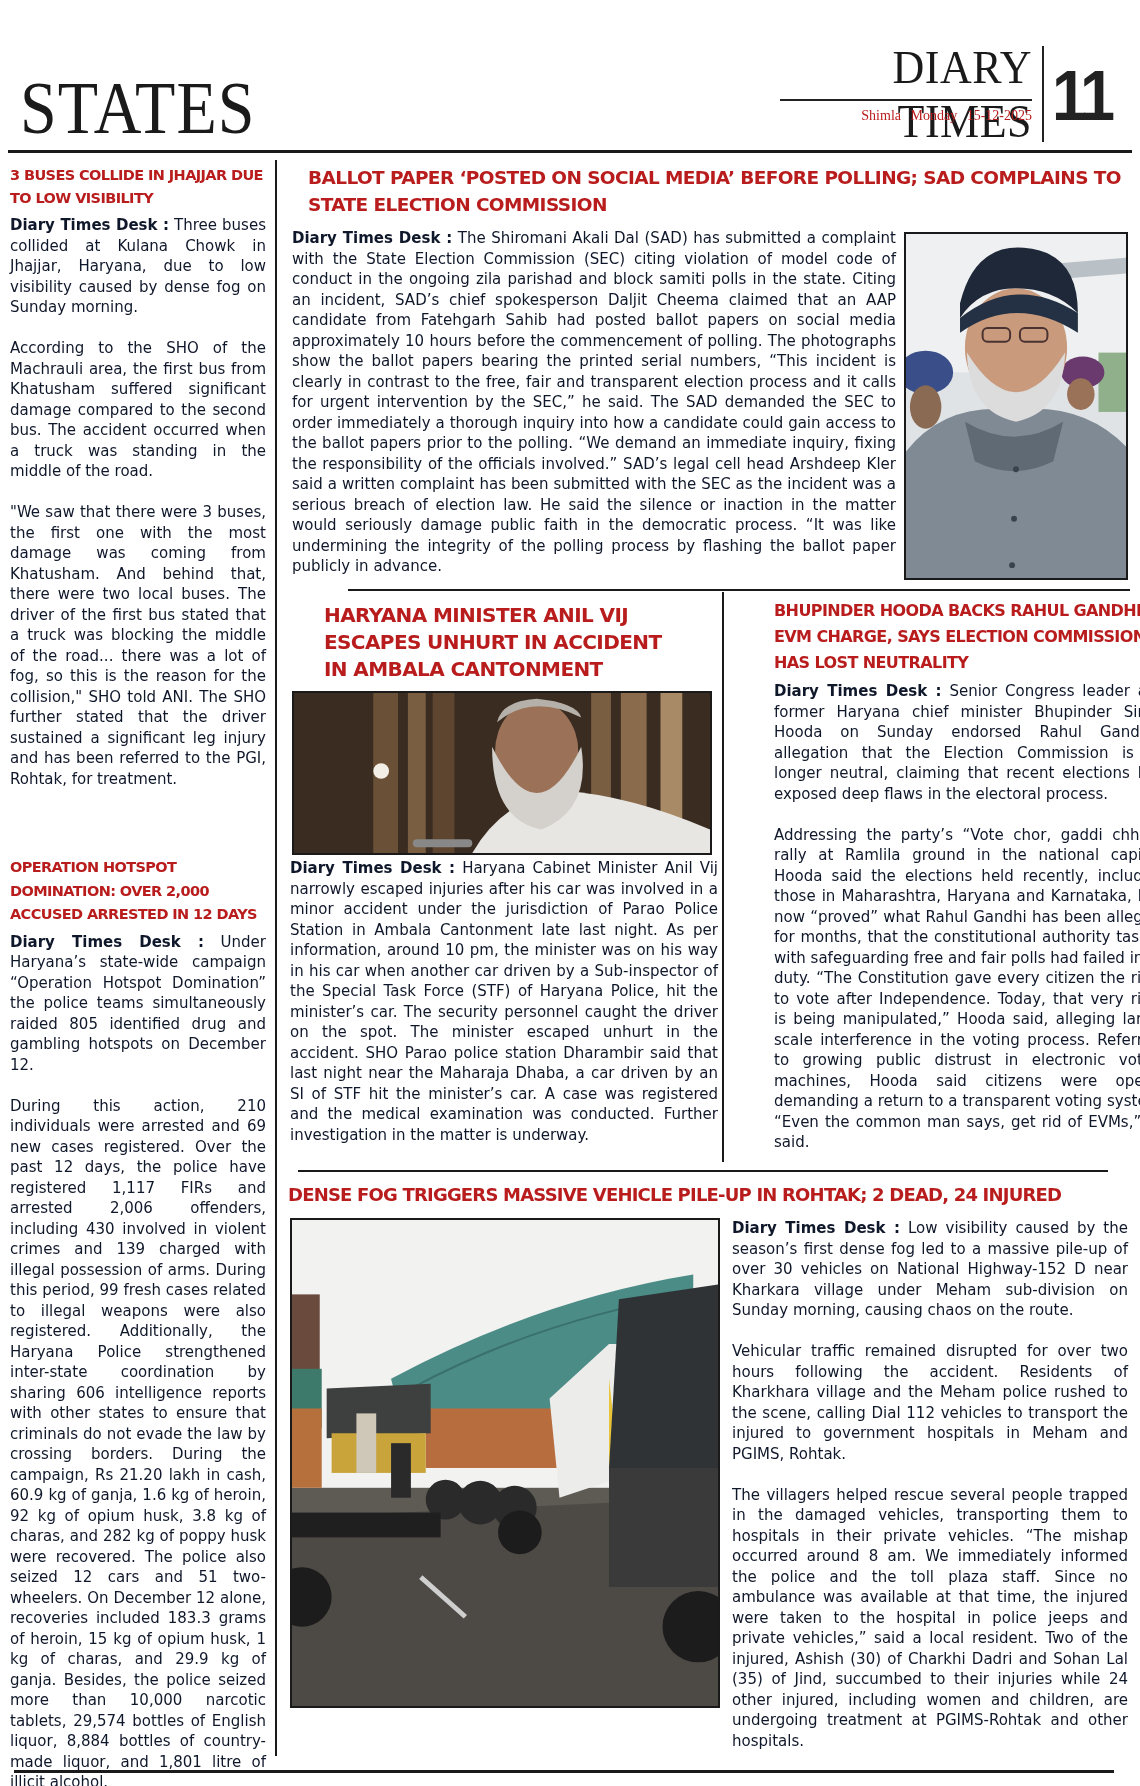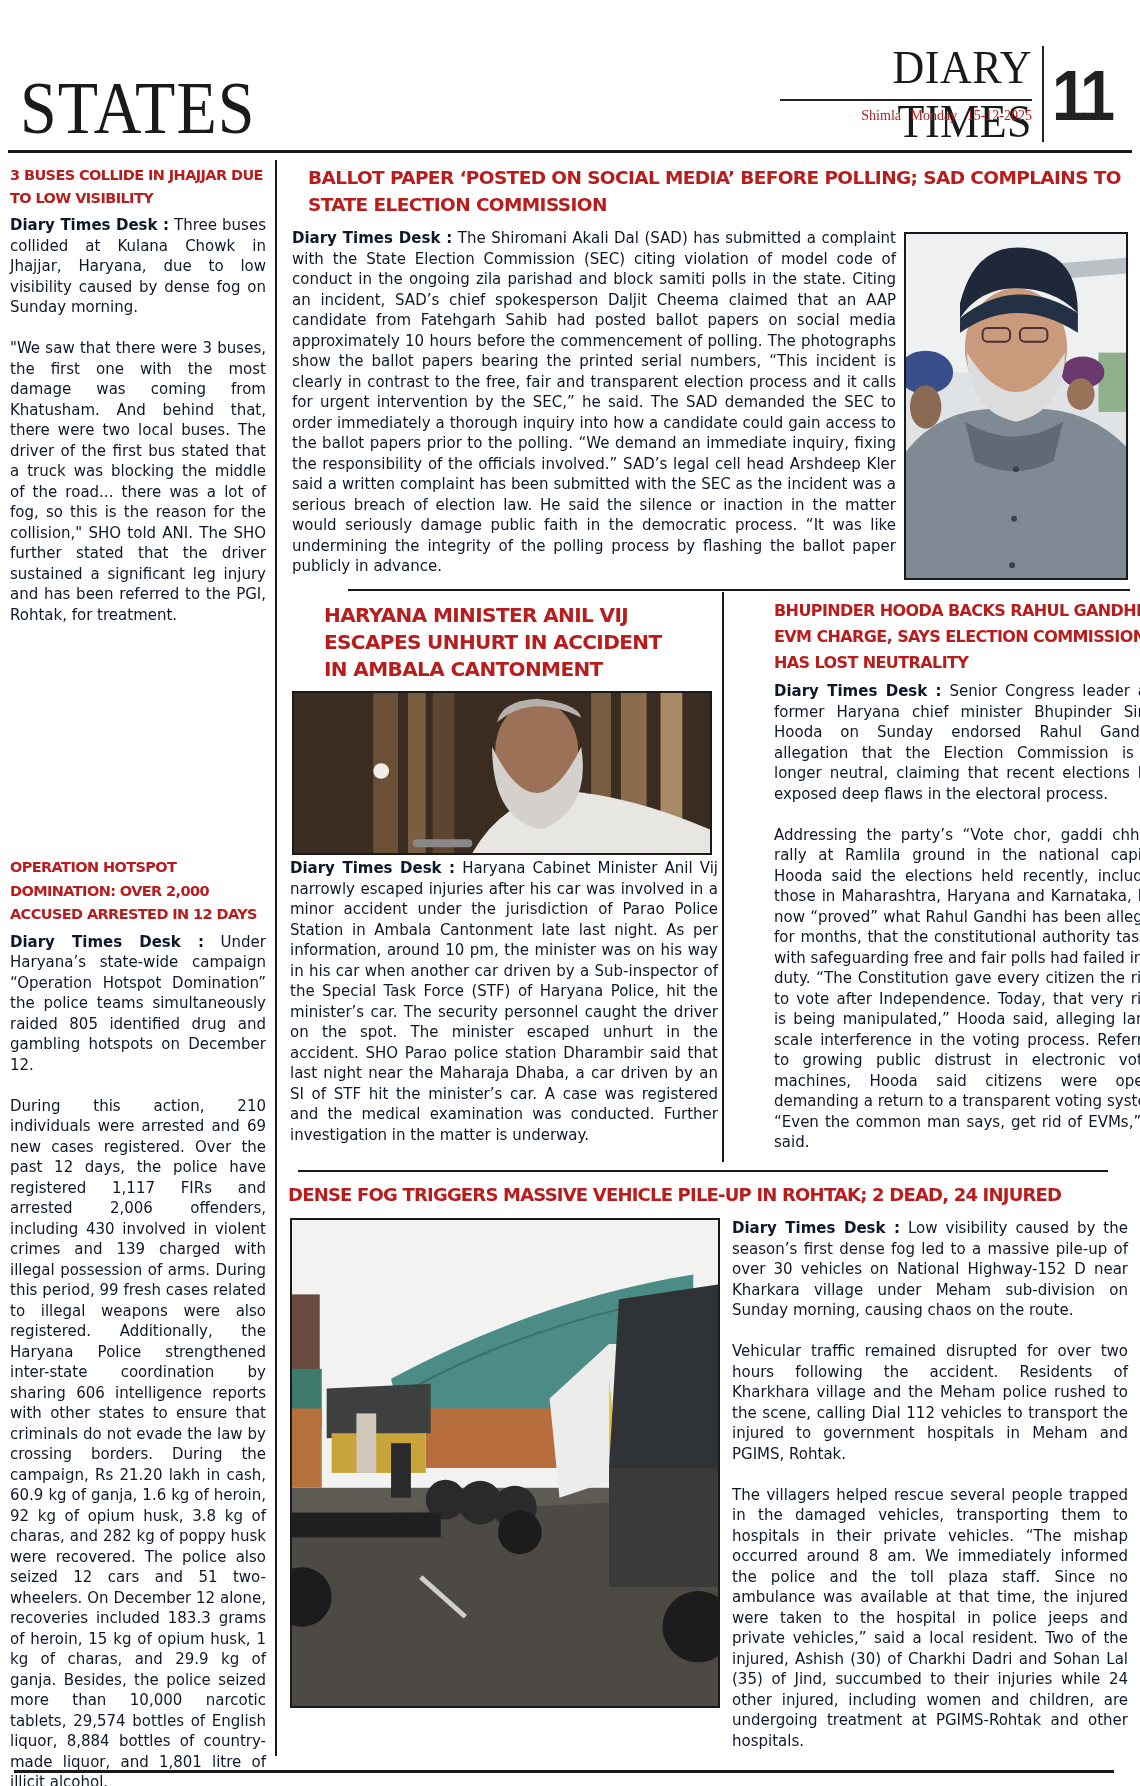--- a/index.html
+++ b/index.html
@@ -43,20 +43,21 @@
   <span>15-12-2025</span>
 </div>
 <div class="abs mast-vrule"></div>
 <div class="abs page-number">11</div>
 <div class="abs header-rule"></div>
 
 <article class="abs" style="left:10px; top:164px; width:256px;">
   <h2 class="headline" style="font-size:14.5px; line-height:23px; margin-bottom:5px;">3 BUSES COLLIDE IN JHAJJAR DUE TO LOW VISIBILITY</h2>
   <div class="body-text">
     <p><span class="byline">Diary Times Desk :</span> <span>Three buses collided at Kulana Chowk in Jhajjar, Haryana, due to low visibility caused by dense fog on Sunday morning.</span></p>
+    <p>According to the SHO of the Machrauli area, the first bus from Khatusham suffered significant damage compared to the second bus. The accident occurred when a truck was standing in the middle of the road.</p>
     <p>"We saw that there were 3 buses, the first one with the most damage was coming from Khatusham. And behind that, there were two local buses. The driver of the first bus stated that a truck was blocking the middle of the road... there was a lot of fog, so this is the reason for the collision," SHO told ANI. The SHO further stated that the driver sustained a significant leg injury and has been referred to the PGI, Rohtak, for treatment.</p>
   </div>
 </article>
 
 <article class="abs" style="left:10px; top:816px; width:256px;margin-top:40px;">
   <h2 class="headline" style="font-size:14.5px; line-height:23.5px; margin-bottom:5px;">OPERATION HOTSPOT DOMINATION: OVER 2,000 ACCUSED ARRESTED IN 12 DAYS</h2>
   <div class="body-text">
     <p><span class="byline">Diary Times Desk :</span> <span>Under Haryana’s state-wide campaign “Operation Hotspot Domination” the police teams simultaneously raided 805 identified drug and gambling hotspots on December 12.</span></p>
     <p>During this action, 210 individuals were arrested and 69 new cases registered. Over the past 12 days, the police have registered 1,117 FIRs and arrested 2,006 offenders, including 430 involved in violent crimes and 139 charged with illegal possession of arms. During this period, 99 fresh cases related to illegal weapons were also registered. Additionally, the Haryana Police strengthened inter-state coordination by sharing 606 intelligence reports with other states to ensure that criminals do not evade the law by crossing borders. During the campaign, Rs 21.20 lakh in cash, 60.9 kg of ganja, 1.6 kg of heroin, 92 kg of opium husk, 3.8 kg of charas, and 282 kg of poppy husk were recovered. The police also seized 12 cars and 51 two-wheelers. On December 12 alone, recoveries included 183.3 grams of heroin, 15 kg of opium husk, 1 kg of charas, and 29.9 kg of ganja. Besides, the police seized more than 10,000 narcotic tablets, 29,574 bottles of English liquor, 8,884 bottles of country-made liquor, and 1,801 litre of illicit alcohol.</p>
   </div>

